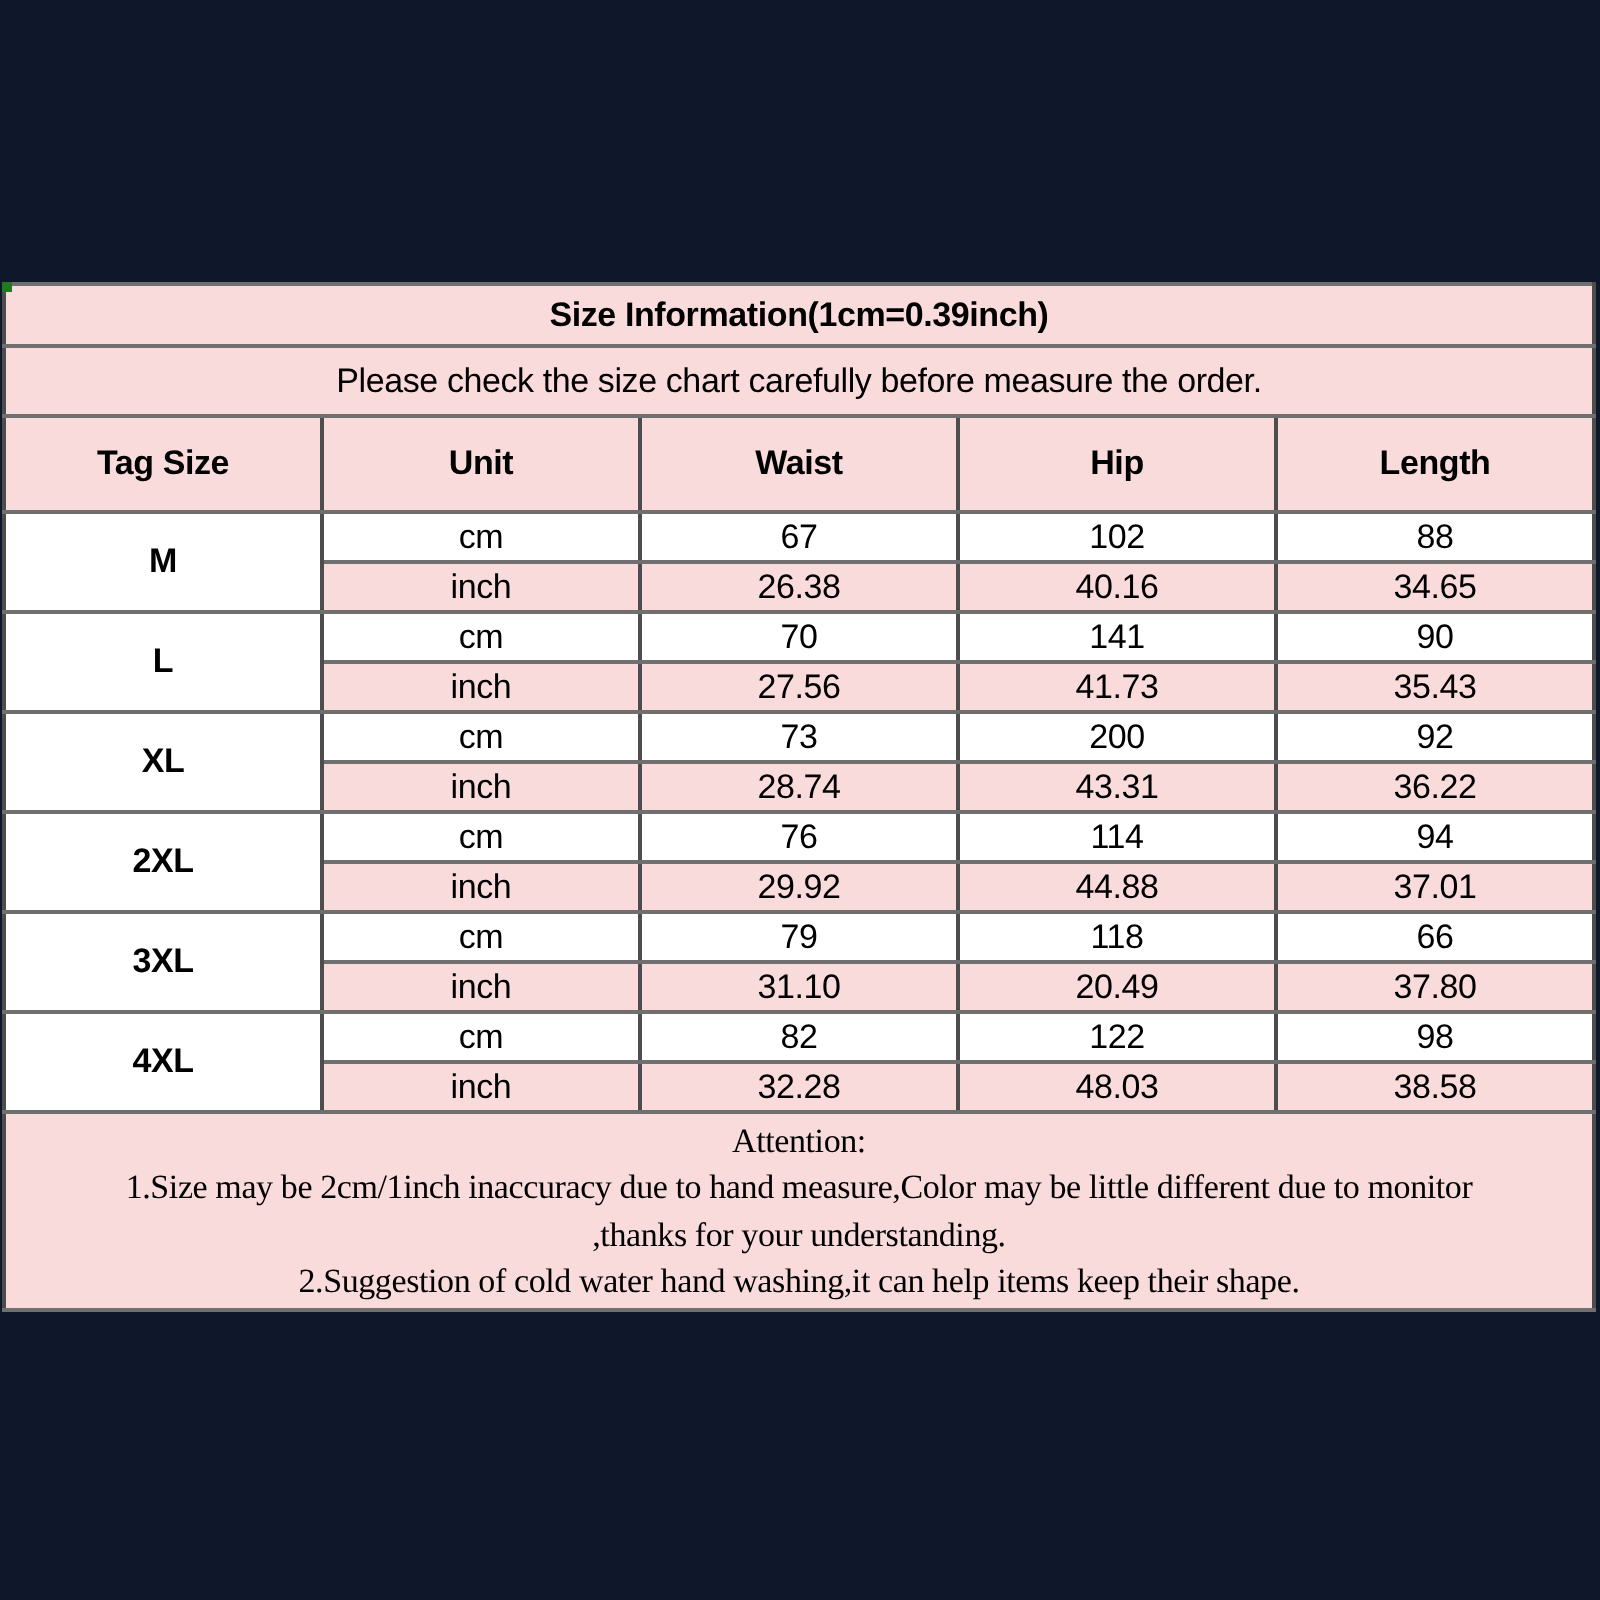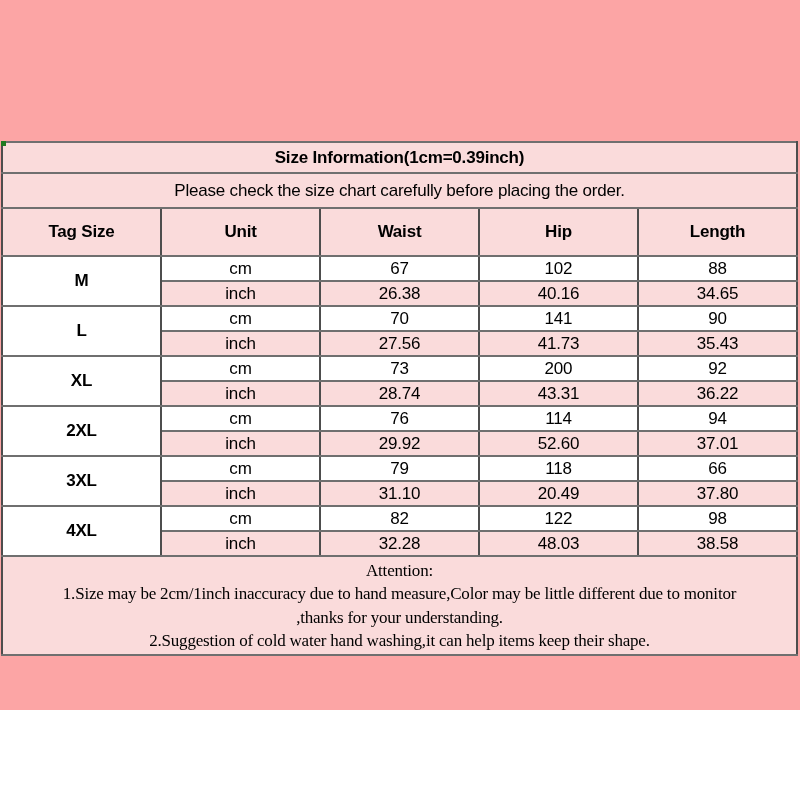--- a/index.html
+++ b/index.html
@@ -1,20 +1,20 @@
 <!DOCTYPE html>
 <html><head>
 <meta charset="utf-8">
 <style>
   html, body { margin: 0; padding: 0; }
   .page {
     position: relative;
     width: 800px;
-    height: 710px;
-    background: #fca5a5;
+    height: 800px;
+    background: #0f172a;
     font-family: "Liberation Sans", sans-serif;
     color: #000000;
     overflow: hidden;
   }
   table.size-chart {
     position: absolute;
     top: 141px;
     left: 1px;
     width: 797px;
     border-collapse: collapse;
@@ -85,21 +85,21 @@
         <col style="width:20%">
         <col style="width:20%">
         <col style="width:20%">
         <col style="width:20%">
     </colgroup>
     <tbody>
       <tr>
         <td colspan="5" class="title-cell">Size Information(1cm=0.39inch)</td>
       </tr>
       <tr>
-        <td colspan="5" class="subtitle-cell">Please check the size chart carefully before placing the order.</td>
+        <td colspan="5" class="subtitle-cell">Please check the size chart carefully before measure the order.</td>
       </tr>
       <tr class="colhead-row">
         <td>Tag Size</td>
         <td>Unit</td>
         <td>Waist</td>
         <td>Hip</td>
         <td>Length</td>
       </tr>
 
       <tr class="cm-row">
@@ -147,21 +147,21 @@
       <tr class="cm-row">
         <td rowspan="2" class="size-label-cell">2XL</td>
         <td>cm</td>
         <td>76</td>
         <td>114</td>
         <td>94</td>
       </tr>
       <tr class="inch-row">
         <td>inch</td>
         <td>29.92</td>
-        <td>52.60</td>
+        <td>44.88</td>
         <td>37.01</td>
       </tr>
 
       <tr class="cm-row">
         <td rowspan="2" class="size-label-cell">3XL</td>
         <td>cm</td>
         <td>79</td>
         <td>118</td>
         <td>66</td>
       </tr>

